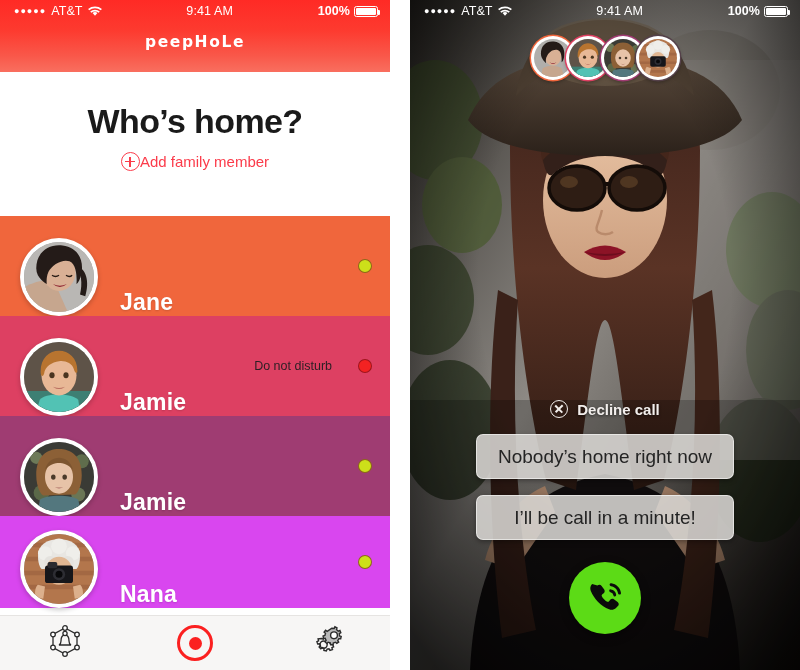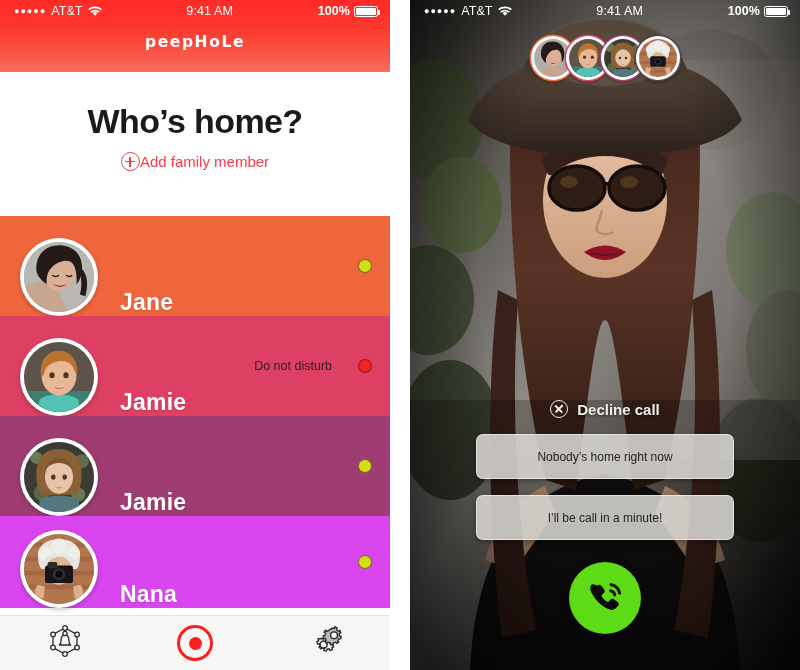--- a/index.html
+++ b/index.html
@@ -184,21 +184,21 @@
   }
   .x-circle::before { transform: rotate(45deg); }
   .x-circle::after  { transform: rotate(-45deg); }
 
   .quick-reply {
     width: 258px; height: 45px; margin-top: 16px;
     background: rgba(216,214,211,.88);
     border: 1px solid rgba(255,255,255,.55);
     border-radius: 7px;
     display: flex; align-items: center; justify-content: center;
-    color: #242424; font-size: 12px;
+    color: #242424; font-size: 19px;
     box-shadow: 0 2px 5px rgba(0,0,0,.35);
   }
   .answer-btn {
     margin-top: 22px;
     width: 72px; height: 72px; border-radius: 50%;
     background: #5cdb16;
     display: flex; align-items: center; justify-content: center;
     box-shadow: 0 3px 10px rgba(0,0,0,.45);
   }
   .answer-btn svg { width: 40px; height: 40px; display: block; }

